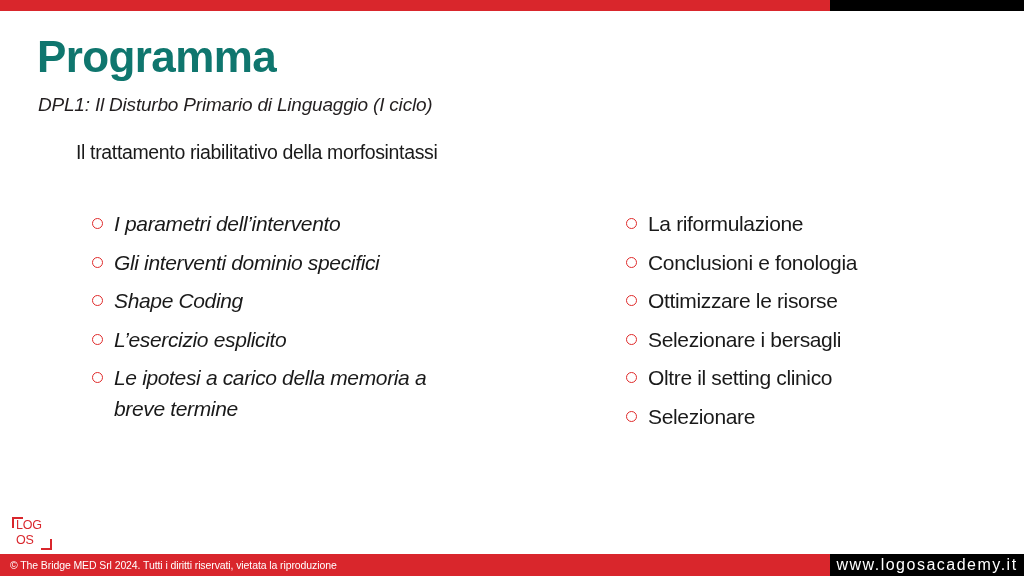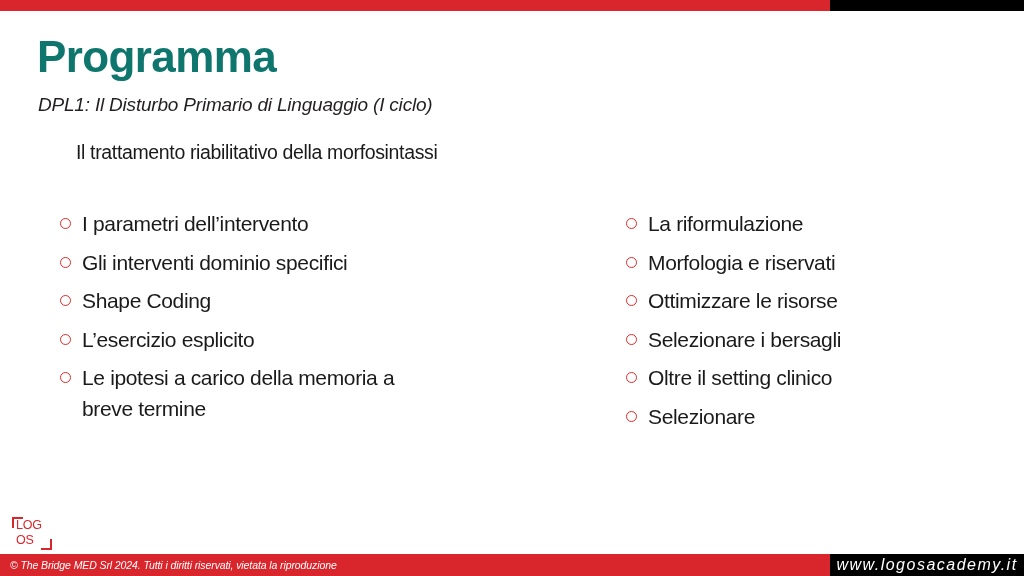--- a/index.html
+++ b/index.html
@@ -79,21 +79,21 @@
   .columns {
     position: absolute;
     left: 0;
     top: 208px;
     width: 1024px;
   }
   .col {
     position: absolute;
     top: 0;
   }
-  .col-left { left: 60px; width: 520px; }
+  .col-left { left: 92px; width: 520px; font-style: italic; }
   .col-right { left: 626px; width: 390px; }
 
   .bullet-item {
     display: flex;
     align-items: flex-start;
     margin-bottom: 6.5px;
     min-height: 32px;
   }
   .bullet-marker {
     flex: 0 0 auto;
@@ -155,21 +155,20 @@
   .logo-text span { display: block; }
 
   
   .footer {
     position: absolute;
     left: 0;
     bottom: 0;
     width: 1024px;
     height: 22px;
     display: flex;
-    font-style: italic;
   }
   .footer-red {
     width: 830px;
     height: 100%;
     background: #d9262c;
     display: flex;
     align-items: center;
   }
   .footer-black {
     flex: 1;
@@ -246,21 +245,21 @@
     <div class="col col-right">
       <div class="bullet-item">
         <span class="bullet-marker"></span>
         <span class="bullet-text">
           <span>La riformulazione</span>
         </span>
       </div>
       <div class="bullet-item">
         <span class="bullet-marker"></span>
         <span class="bullet-text">
-          <span>Morfologia e riservati</span>
+          <span>Conclusioni e fonologia</span>
         </span>
       </div>
       <div class="bullet-item">
         <span class="bullet-marker"></span>
         <span class="bullet-text">
           <span>Ottimizzare le risorse</span>
         </span>
       </div>
       <div class="bullet-item">
         <span class="bullet-marker"></span>

